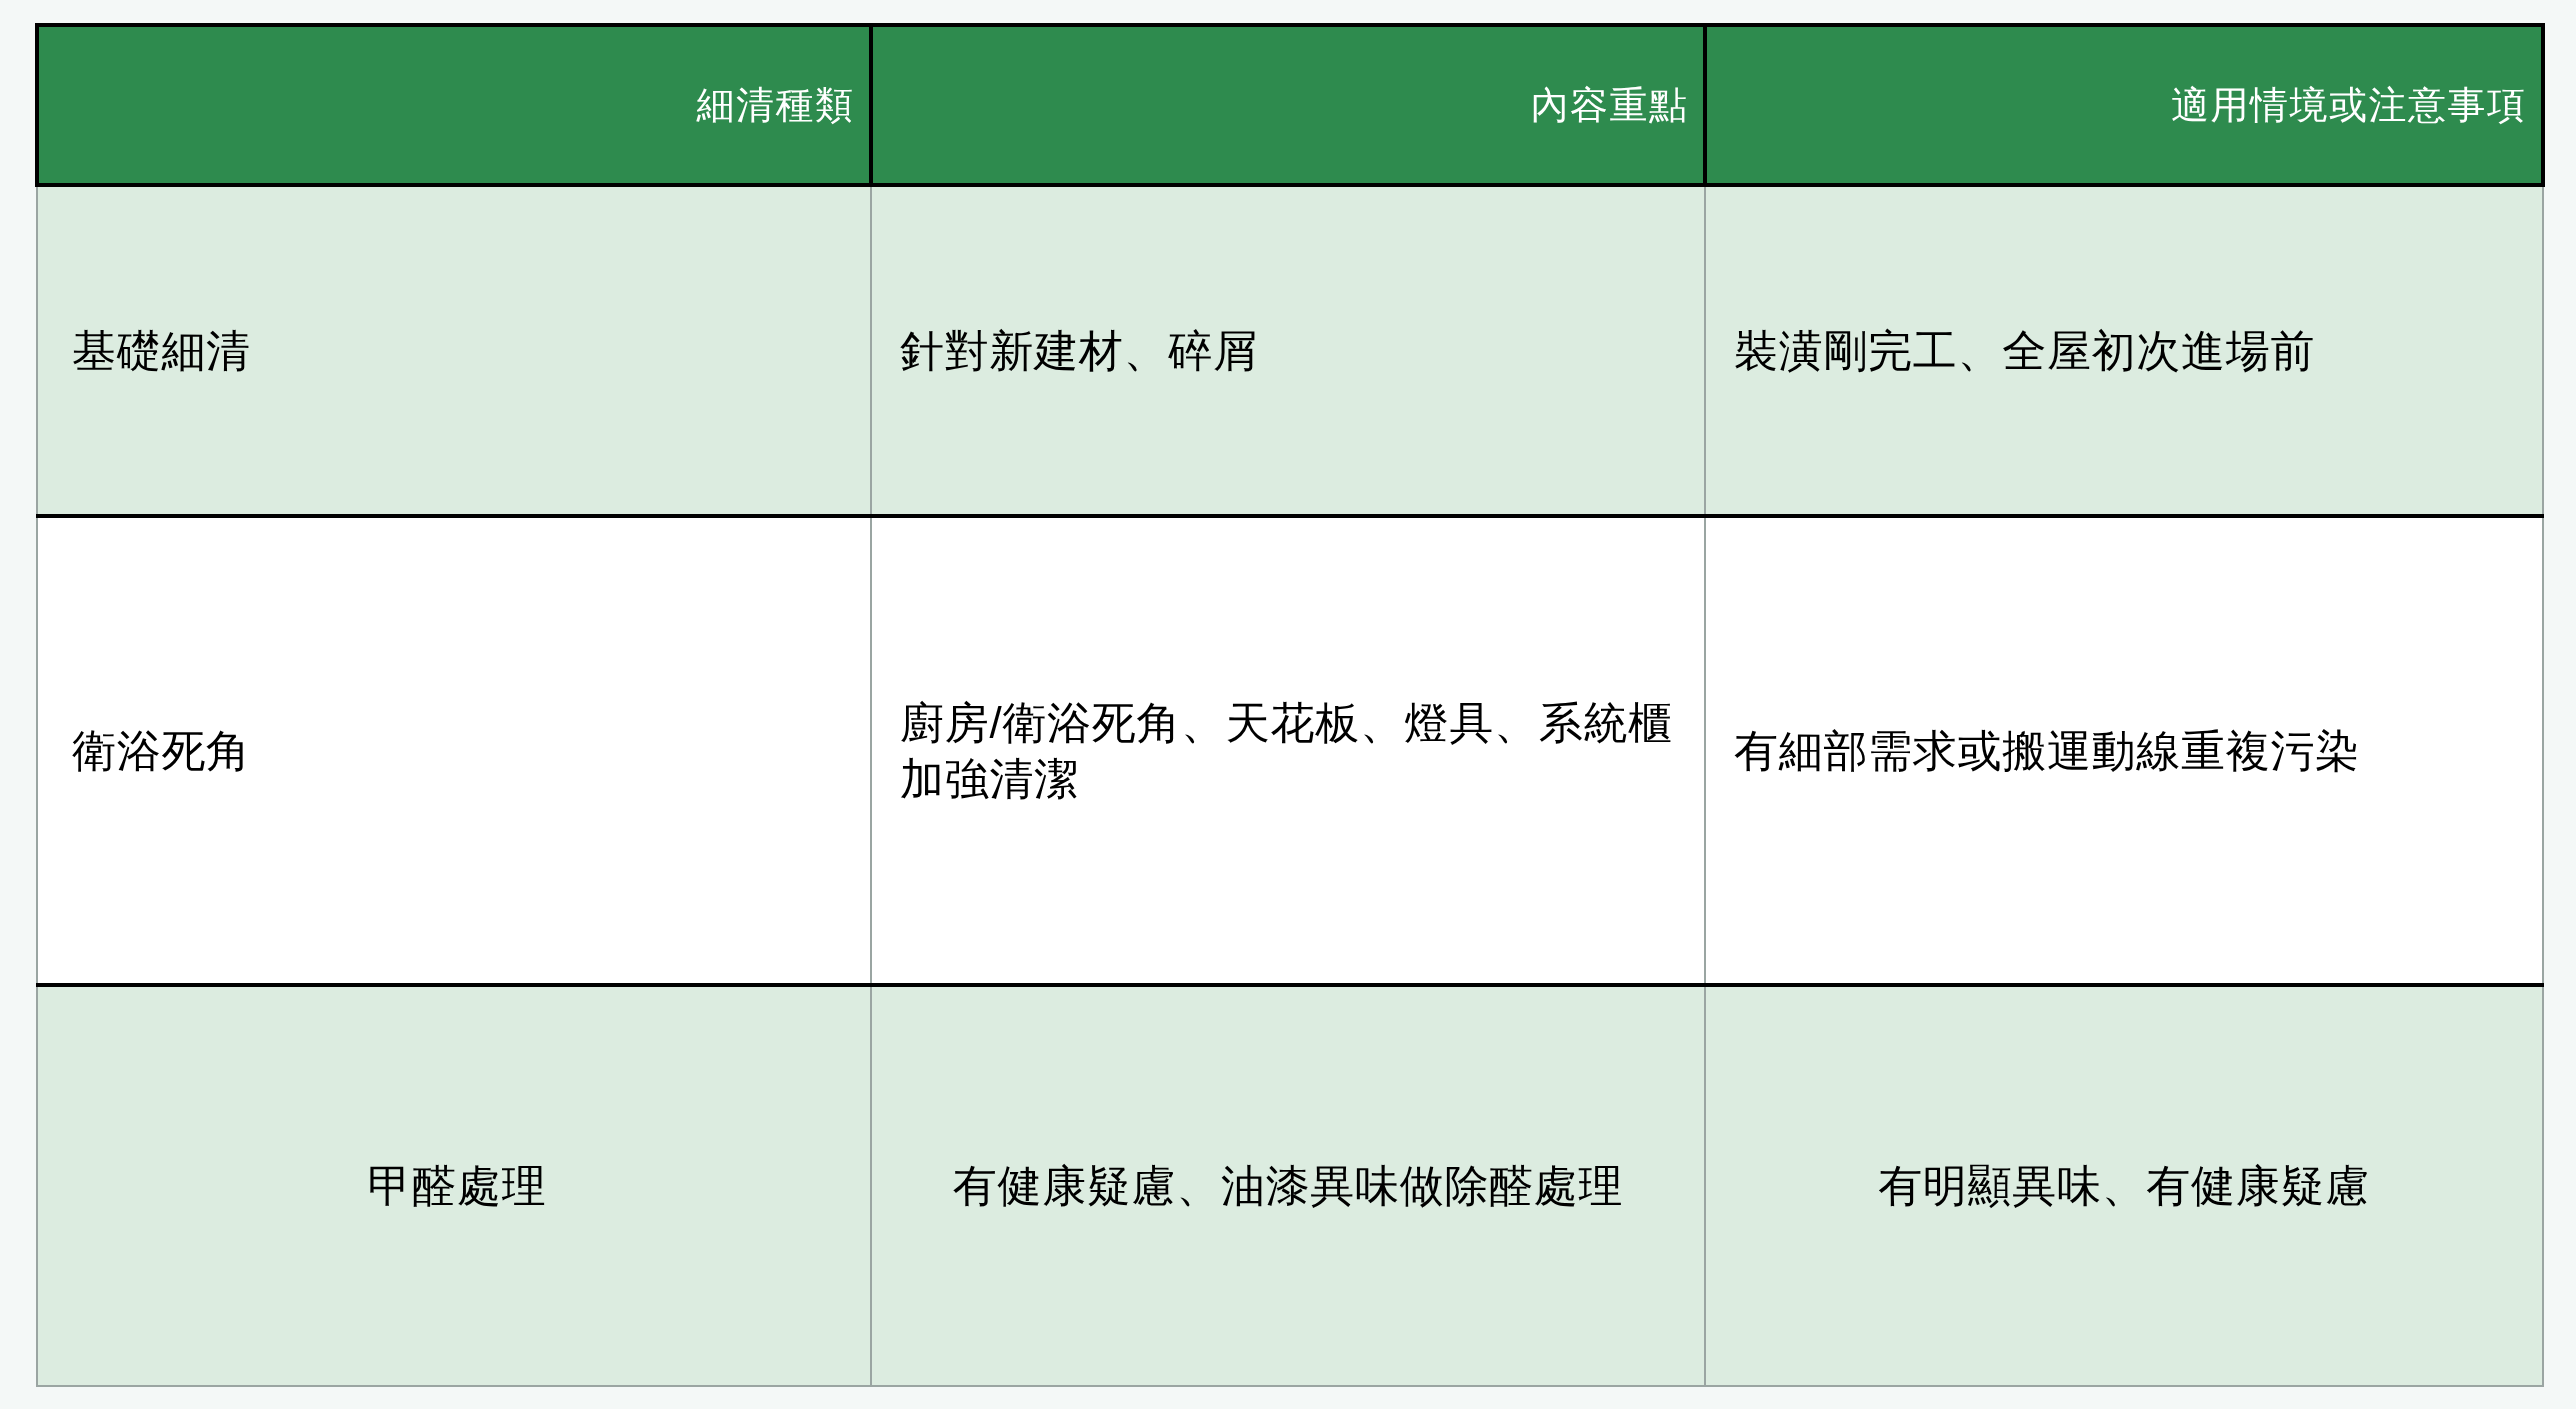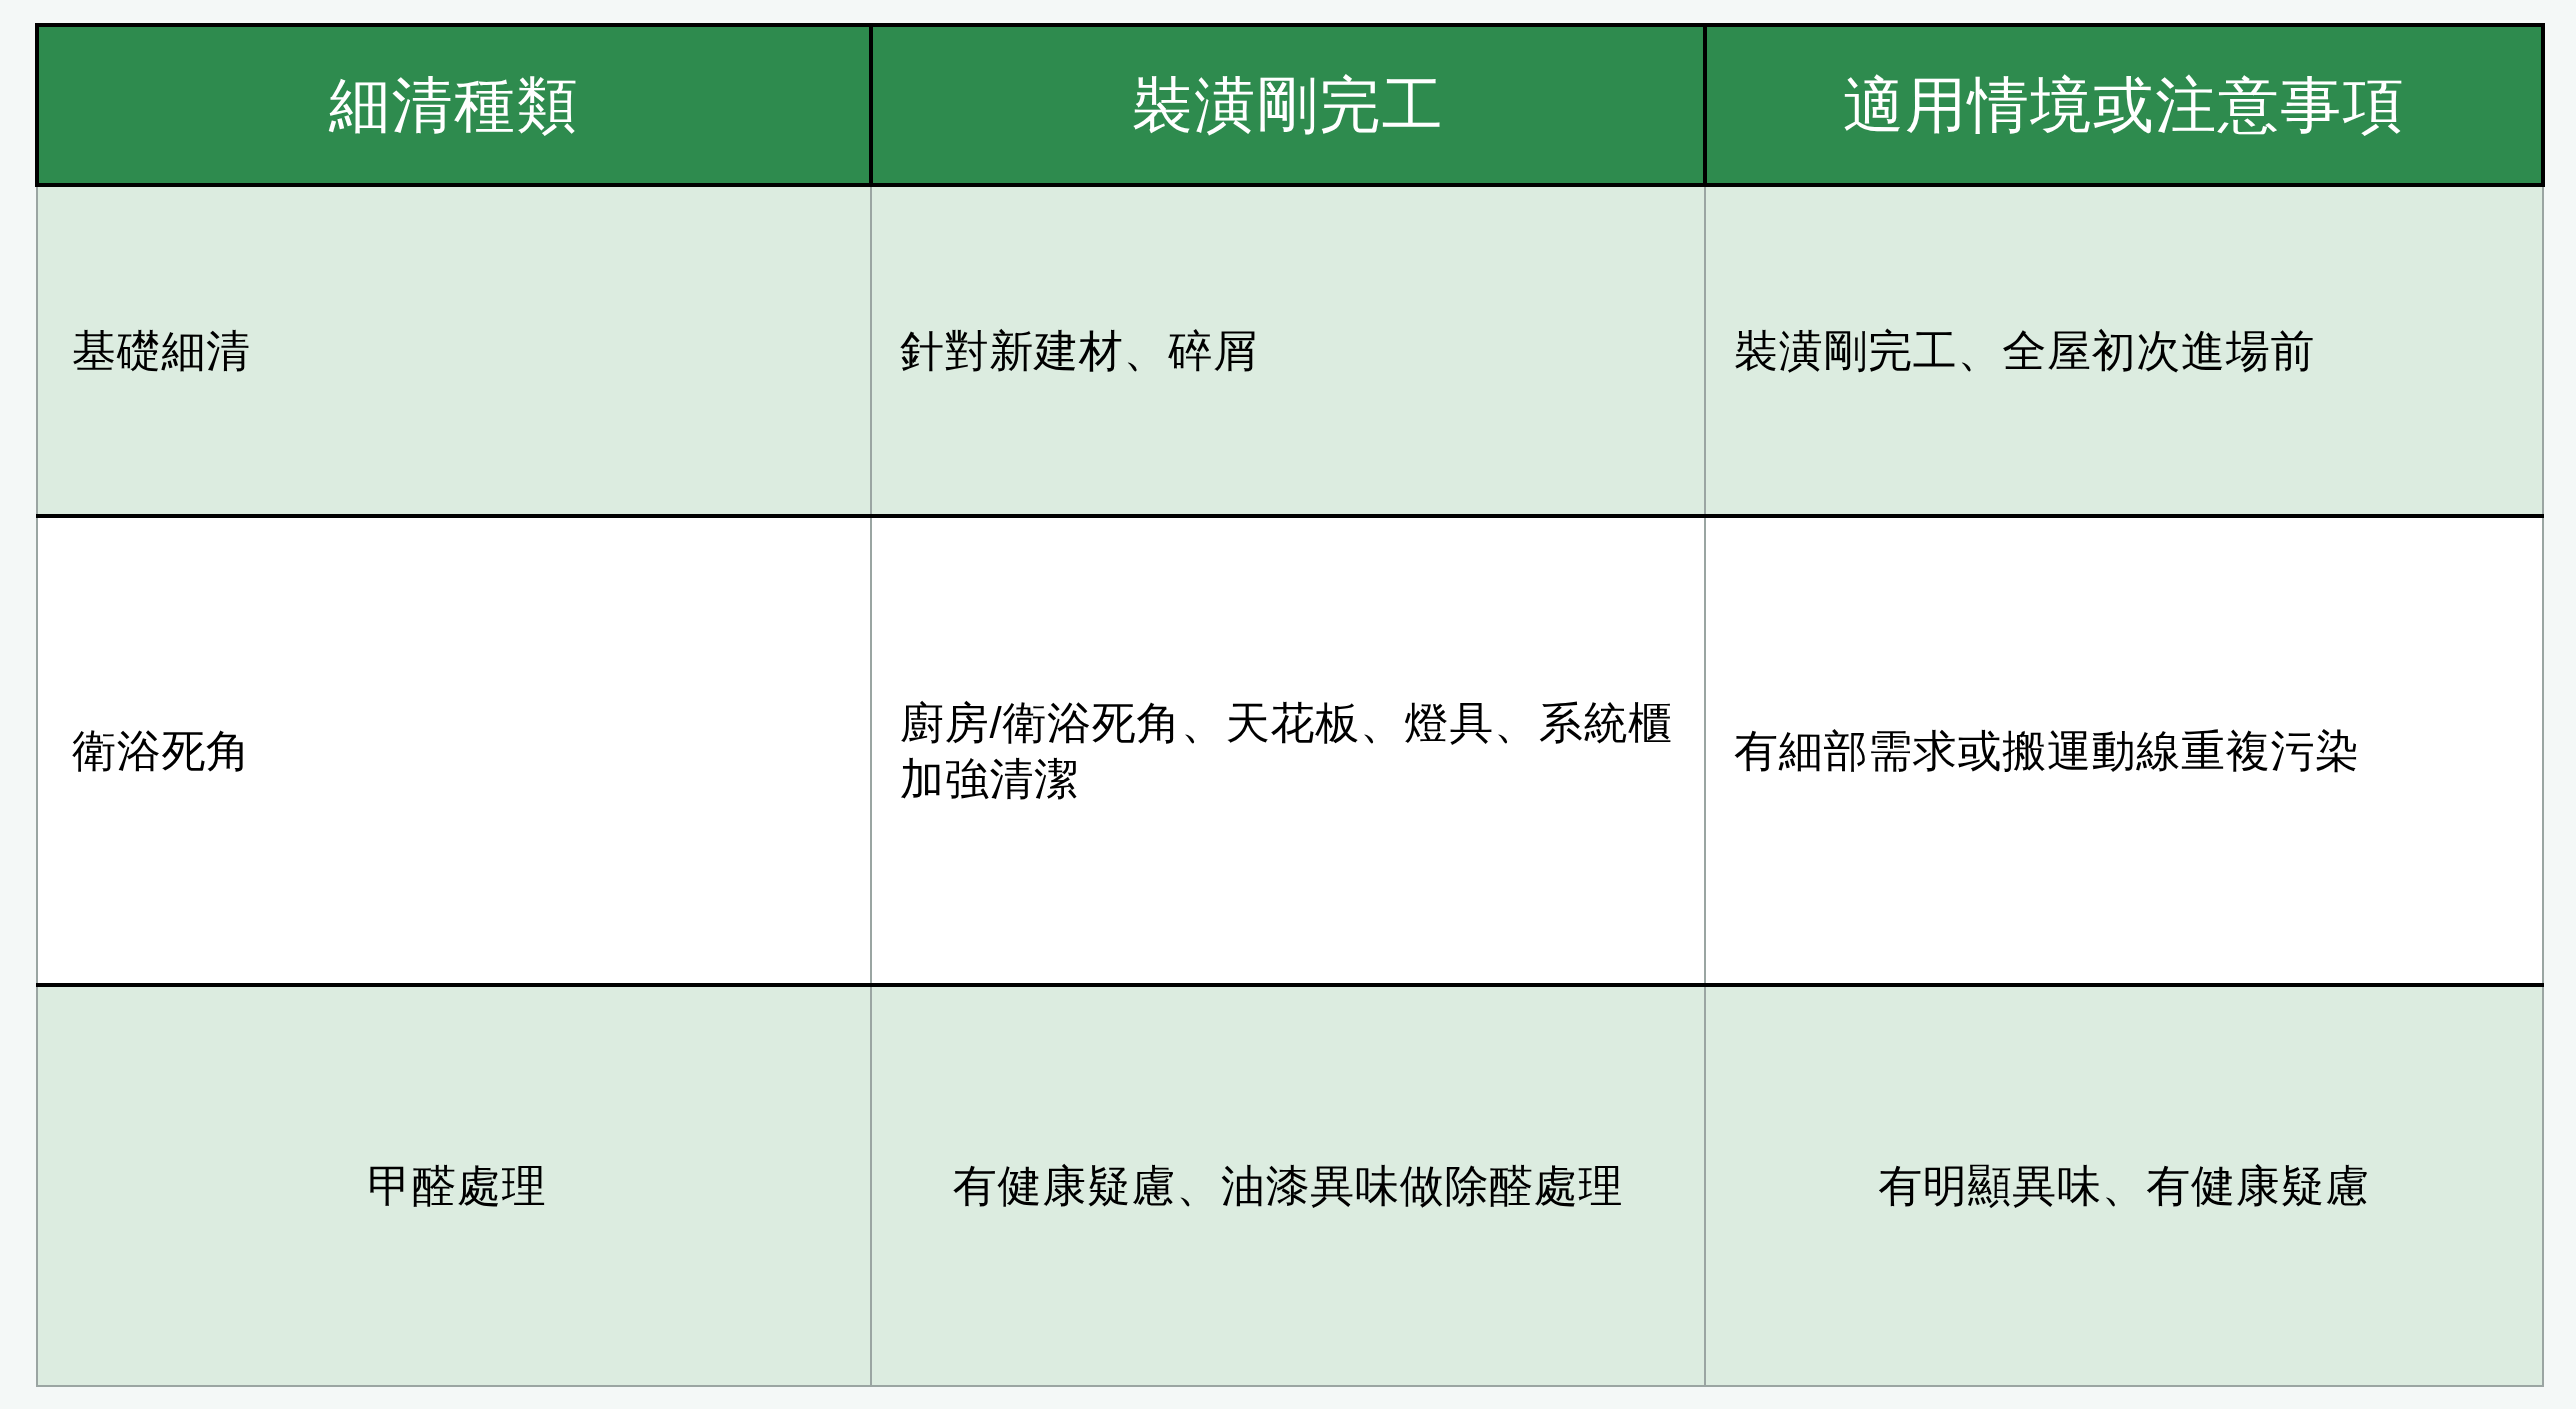--- a/index.html
+++ b/index.html
@@ -34,23 +34,23 @@
   
   col.c1 { width: 834px; }
   col.c2 { width: 834px; }
   col.c3 { width: 838px; }
 
   
   thead th {
     background: #2e8b4e;
     color: #ffffff;
     font-weight: normal;
-    font-size: 61px;
+    font-size: 38px;
     line-height: 1.15;
-    text-align: center;
+    text-align: right;
     vertical-align: middle;
     height: 160px;
     padding: 0 14.6px;
     border: 4.4px solid #000000;
     box-sizing: border-box;
     letter-spacing: 1.5px;
   }
 
   
   tbody td {
@@ -87,21 +87,21 @@
 <div class="table-wrap">
   <table class="cmp-table">
     <colgroup>
       <col class="c1">
       <col class="c2">
       <col class="c3">
     </colgroup>
     <thead>
       <tr>
         <th>細清種類</th>
-        <th>裝潢剛完工</th>
+        <th>內容重點</th>
         <th>適用情境或注意事項</th>
       </tr>
     </thead>
     <tbody>
       <tr class="tint row-1">
         <td class="col-name">基礎細清</td>
         <td class="col-content">針對新建材、碎屑</td>
         <td class="col-usage">裝潢剛完工、全屋初次進場前</td>
       </tr>
       <tr class="plain row-2">

